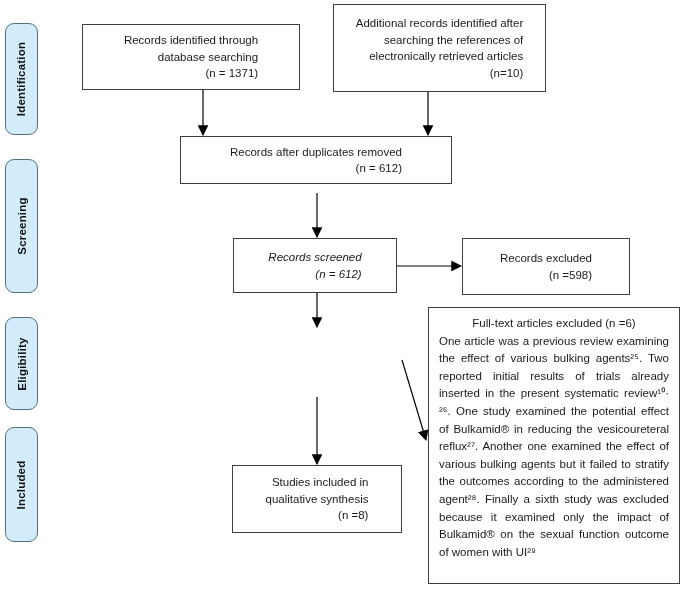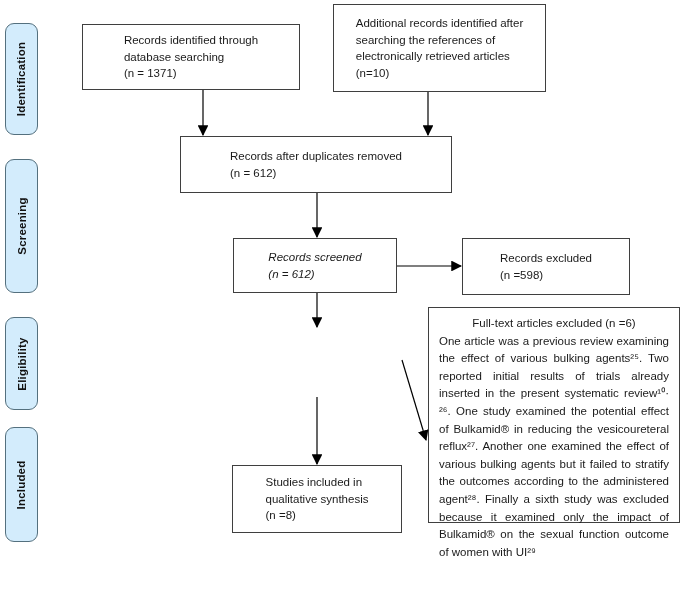--- a/index.html
+++ b/index.html
@@ -13,21 +13,21 @@
     overflow: hidden;
   }
   .flowbox {
     position: absolute;
     box-sizing: border-box;
     background: #ffffff;
     border: 1px solid #3f3f3f;
     display: flex;
     align-items: center;
     justify-content: center;
-    text-align: left;
+    text-align: right;
     font-size: 11.5px;
     line-height: 16.5px;
     white-space: pre-line;
     padding: 2px 10px;
   }
   .stage-tab {
     position: absolute;
     left: 5px;
     width: 33px;
     box-sizing: border-box;
@@ -84,35 +84,35 @@
 
   <div class="flowbox" style="left:82px; top:24px; width:218px; height:66px;">Records identified through
 database searching
 (n = 1371)</div>
 
   <div class="flowbox" style="left:333px; top:4px; width:213px; height:88px;">Additional records identified after
 searching the references of
 electronically retrieved articles
 (n=10)</div>
 
-  <div class="flowbox" style="left:180px; top:136px; width:272px; height:57px;">Records after duplicates removed
+  <div class="flowbox" style="left:180px; top:136px; width:272px; height:48px;">Records after duplicates removed
 (n = 612)</div>
 
   <div class="flowbox" style="left:233px; top:238px; width:164px; height:55px;font-style:italic;">Records screened
 (n = 612)</div>
 
   <div class="flowbox" style="left:462px; top:238px; width:168px; height:57px;">Records excluded
 (n =598)</div>
 
 
   <div class="flowbox" style="left:232px; top:465px; width:170px; height:68px;">Studies included in
 qualitative synthesis
 (n =8)</div>
 
-  <div class="bigbox" style="left:428px; top:307px; width:252px; height:216px;">
+  <div class="bigbox" style="left:428px; top:307px; width:252px; height:277px;">
     <div class="bb-title">Full-text articles excluded (n =6)</div>
     <div class="bb-body">One article was a previous review examining the effect of various bulking agents²⁵. Two reported initial results of trials already inserted in the present systematic review¹⁰· ²⁶. One study examined the potential effect of Bulkamid® in reducing the vesicoureteral reflux²⁷. Another one examined the effect of various bulking agents but it failed to stratify the outcomes according to the administered agent²⁸. Finally a sixth study was excluded because it examined only the impact of Bulkamid® on the sexual function outcome of women with UI²⁹</div>
   </div>
 
   <svg id="arrow-layer" viewBox="0 0 685 591" xmlns="http://www.w3.org/2000/svg">
     <defs>
       <marker id="ah" viewBox="0 0 10 10" markerWidth="9" markerHeight="9" refX="9" refY="5" orient="auto">
         <path d="M0,0 L10,5 L0,10 z" fill="#000000"></path>
       </marker>
     </defs>

